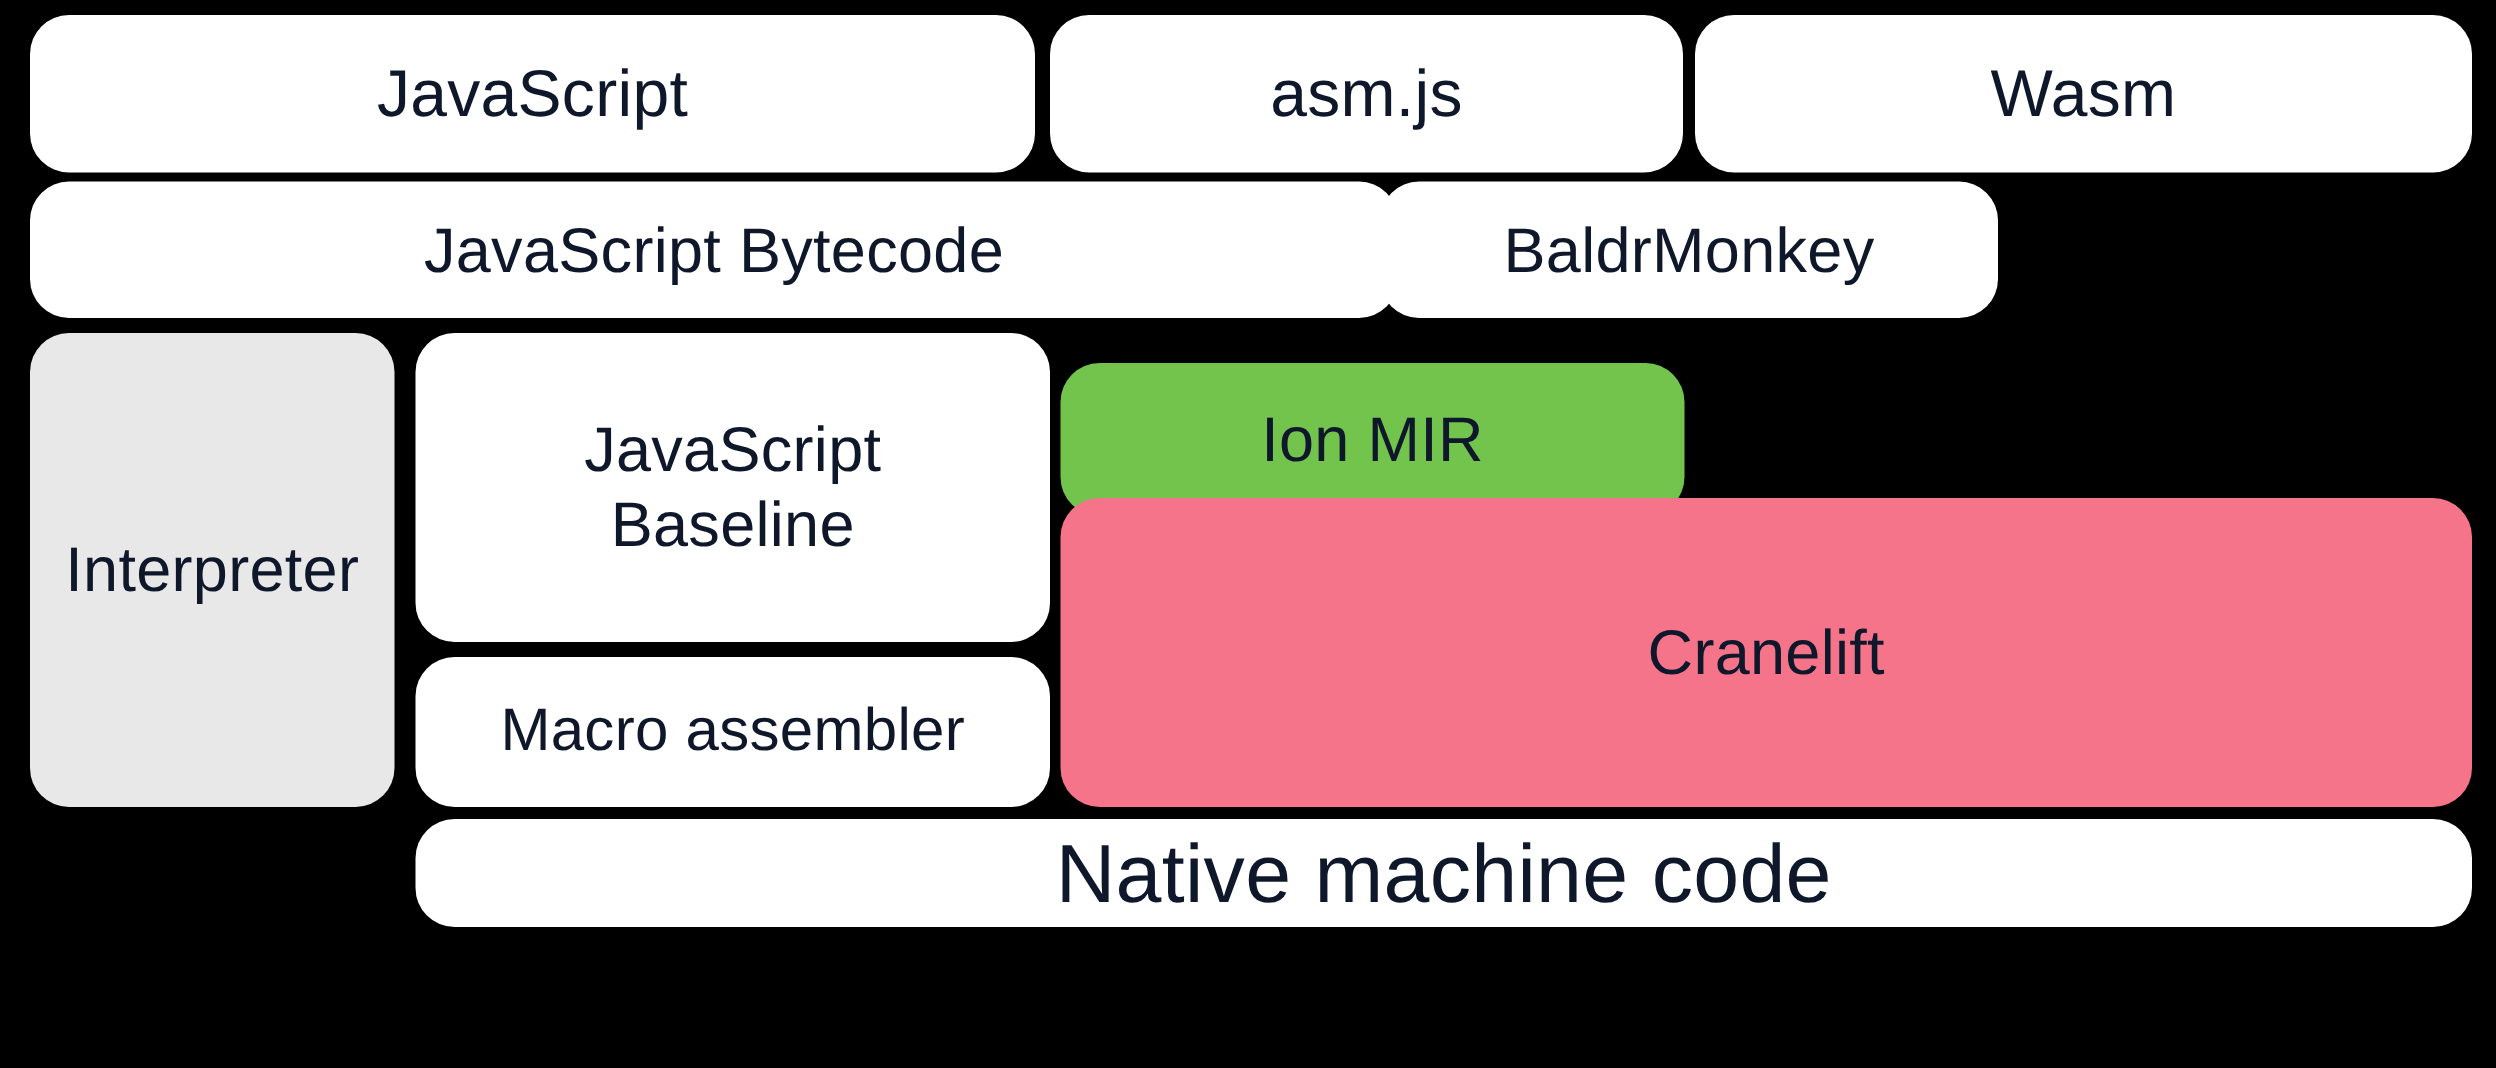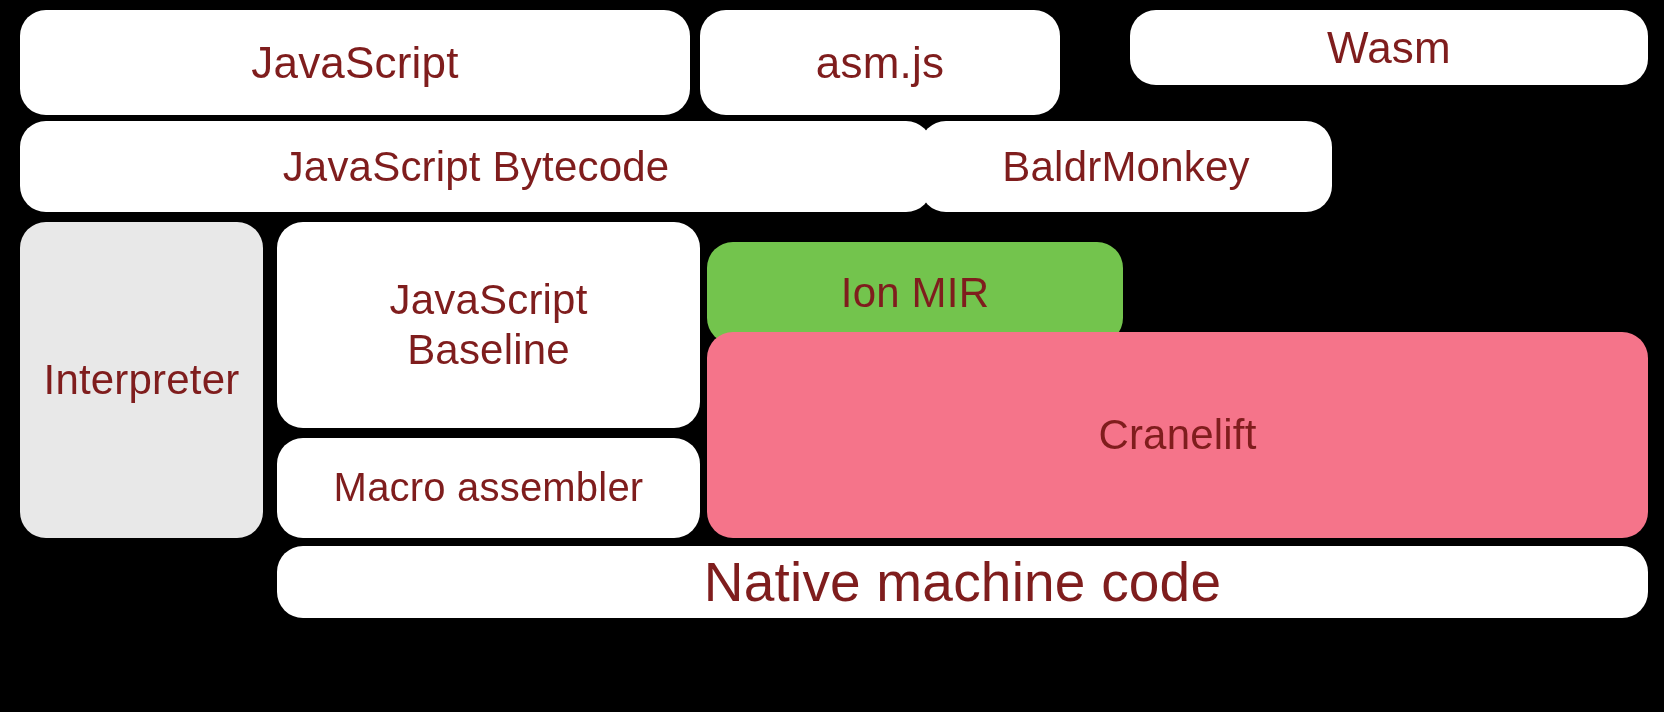--- a/index.html
+++ b/index.html
@@ -15,37 +15,37 @@
     overflow: hidden;
     font-family: "Liberation Sans", sans-serif;
   }
   .box {
     position: absolute;
     box-sizing: border-box;
     display: flex;
     align-items: center;
     justify-content: center;
     text-align: center;
-    color: #7f1d1d;
+    color: #0f172a;
     border-radius: 26px;
     line-height: 1.18;
     white-space: pre-line;
     padding: 2px 10px;
     font-weight: 400;
     letter-spacing: 0.2px;
   }
   .fill-white { background: #ffffff; }
   .fill-gray  { background: #e8e8e8; }
   .fill-green { background: #73c44d; }
   .fill-pink  { background: #f5748a; }
 
   
   #box-javascript      { left: 20px;  top: 10px;  width: 670px;  height: 105px; font-size: 44px; }
-  #box-asmjs           { left: 700px; top: 10px;  width: 360px;  height: 105px; font-size: 44px; }
-  #box-wasm            { left: 1130px;top: 10px;  width: 518px;  height: 75px; font-size: 44px; }
+  #box-asmjs           { left: 700px; top: 10px;  width: 422px;  height: 105px; font-size: 44px; }
+  #box-wasm            { left: 1130px;top: 10px;  width: 518px;  height: 105px; font-size: 44px; }
 
   
   #box-js-bytecode     { left: 20px;  top: 121px; width: 912px;  height: 91px;  font-size: 42px; }
   #box-baldrmonkey     { left: 920px; top: 121px; width: 412px;  height: 91px;  font-size: 42px; border-radius: 26px; }
 
   
   #box-interpreter     { left: 20px;  top: 222px; width: 243px;  height: 316px; font-size: 42px; }
   #box-js-baseline     { left: 277px; top: 222px; width: 423px;  height: 206px; font-size: 42px; }
   #box-ion-mir         { left: 707px; top: 222px; width: 416px;  height: 102px; font-size: 42px; margin-top: 20px; }
   #box-cranelift       { left: 707px; top: 332px; width: 941px;  height: 206px; font-size: 42px; }

